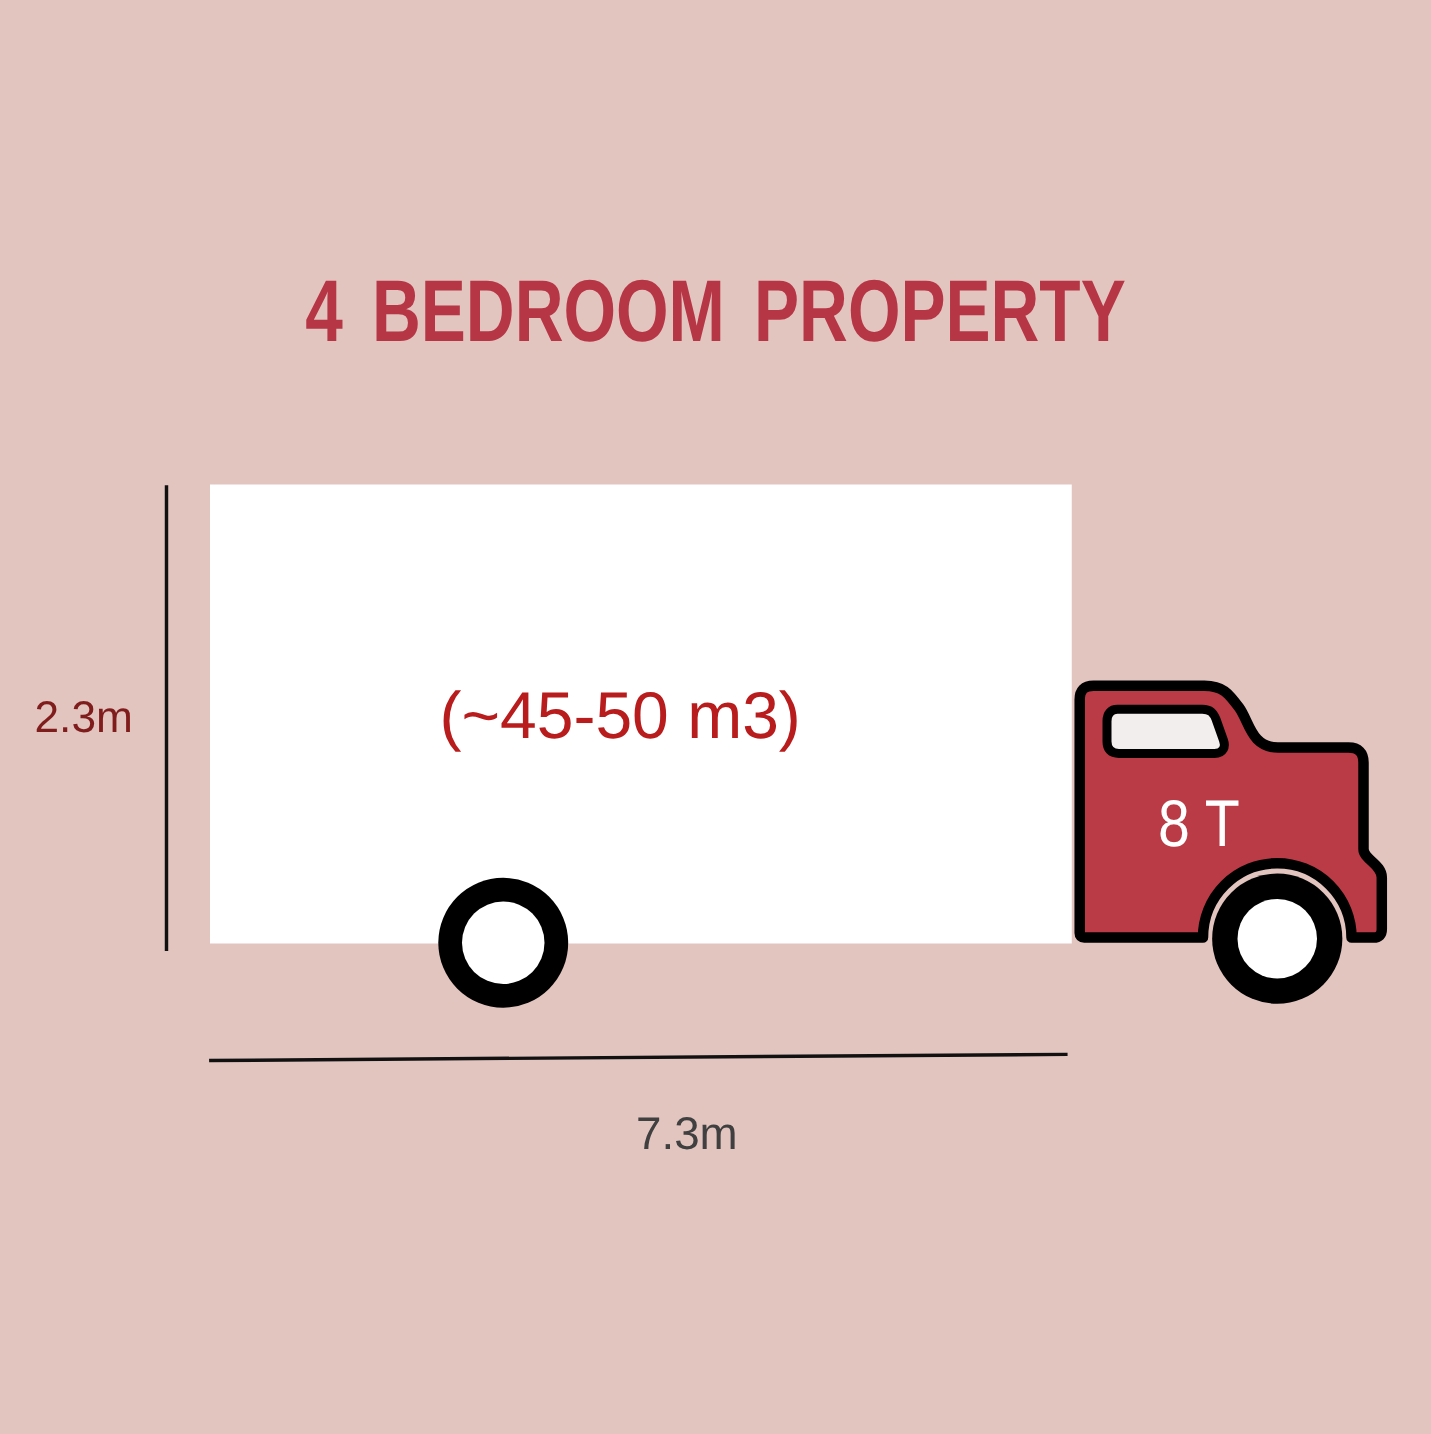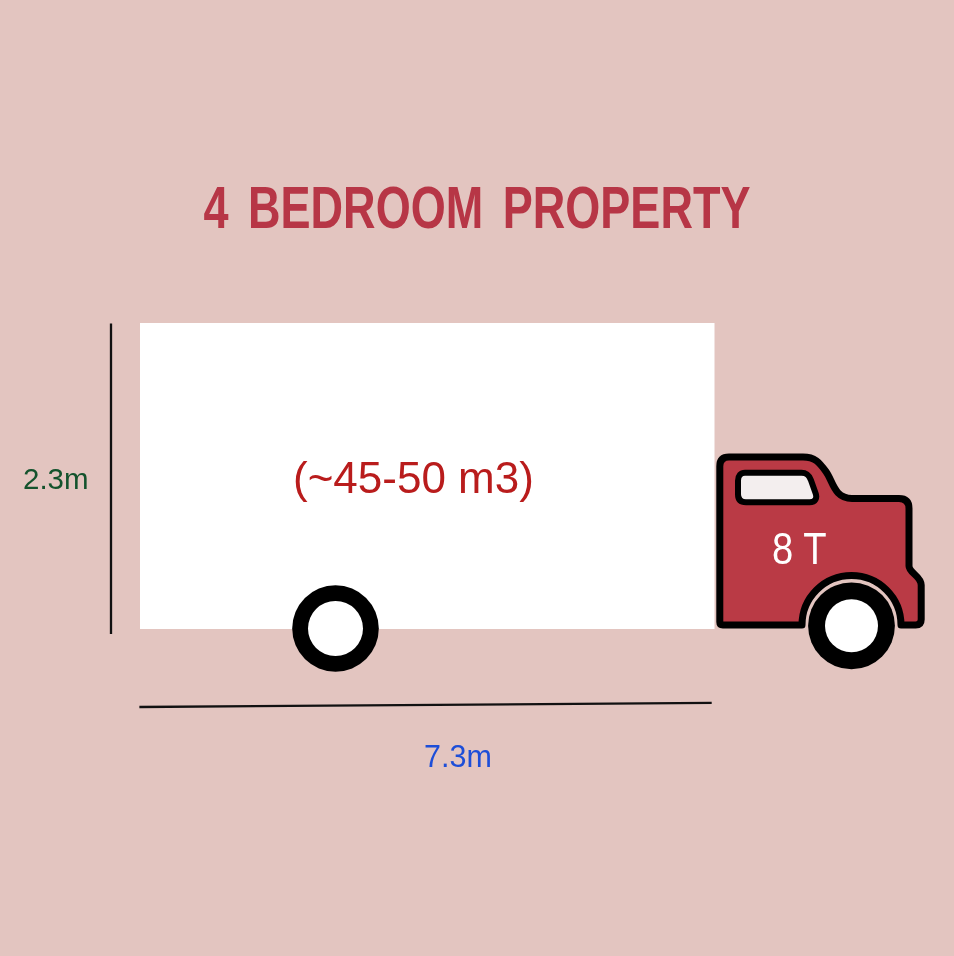--- a/index.html
+++ b/index.html
@@ -6,23 +6,23 @@
   body{width:954px;height:956px;overflow:hidden;background:#e3c5c0;font-family:"Liberation Sans",sans-serif;}
   .abs{position:absolute;}
 </style>
 </head>
 <body>
 
 <div class="abs" style="left:0;top:0;width:954px;height:956px;background:#e3c5c0;"></div>
 
 <div class="abs" style="left:0;top:173.5px;width:954px;text-align:center;font-size:58.5px;font-weight:bold;word-spacing:9px;color:#b73646;transform:scaleX(0.77);white-space:pre;">4 BEDROOM PROPERTY</div>
 
-<div class="abs" style="left:23px;top:461.5px;width:65px;text-align:center;font-size:29.5px;color:#14532d;">2.3m</div>
+<div class="abs" style="left:23px;top:461.5px;width:65px;text-align:center;font-size:29.5px;color:#7f1d1d;">2.3m</div>
 
-<div class="abs" style="left:424px;top:738.5px;width:65px;text-align:left;font-size:30.5px;color:#1d4ed8;">7.3m</div>
+<div class="abs" style="left:424px;top:738.5px;width:65px;text-align:left;font-size:30.5px;color:#404040;">7.3m</div>
 
 <svg class="abs" style="left:0;top:0;" width="954" height="956" viewBox="0 0 954 956">
 
   <rect x="140" y="323" width="574.5" height="306" fill="#ffffff"></rect>
 
   <line x1="111" y1="323.5" x2="111" y2="634" stroke="#111111" stroke-width="2.3"></line>
 
   <line x1="139.4" y1="707" x2="711.7" y2="702.9" stroke="#111111" stroke-width="2.3"></line>
 
   <g>

